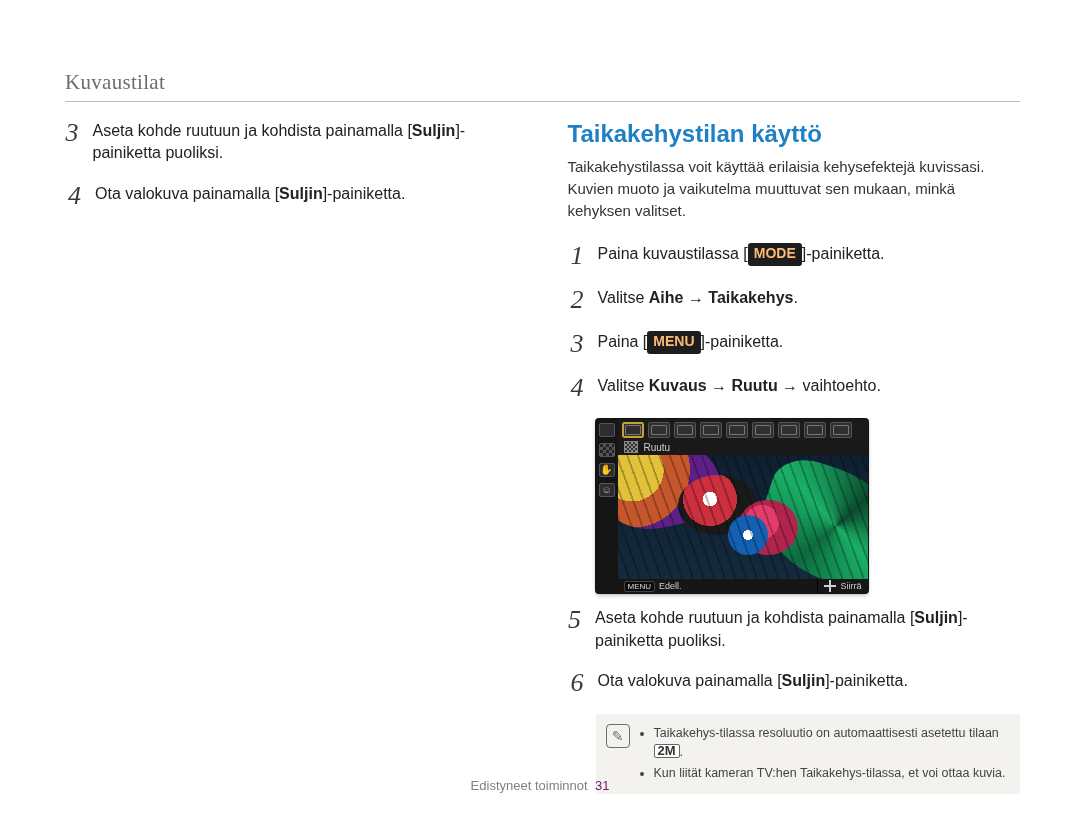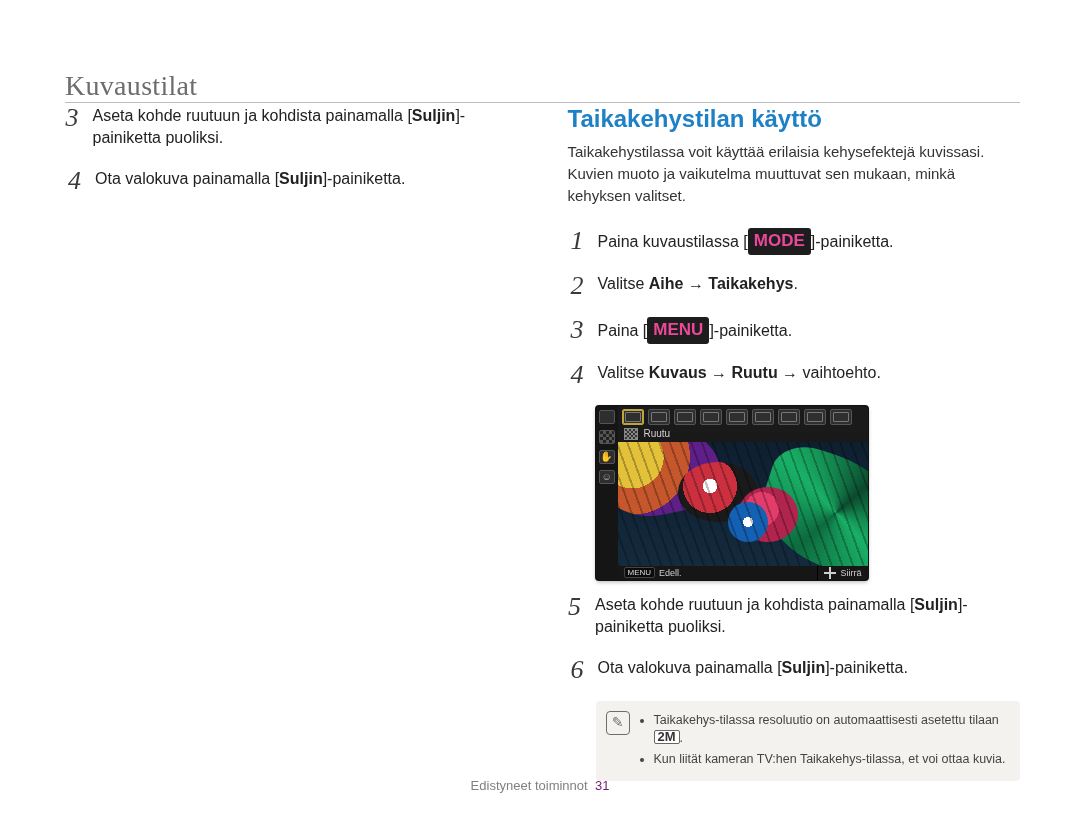--- a/index.html
+++ b/index.html
@@ -14,24 +14,25 @@
   .page {
     position: relative;
     width: 1080px;
     height: 815px;
     box-sizing: border-box;
     padding: 70px 60px 30px 65px;
   }
   .header {
     font-family: "Times New Roman", Georgia, serif;
     font-weight: 300;
-    font-size: 28px;
+    font-size: 21px;
     color: #6d6d6d;
     border-bottom: 1px solid #bdbdbd;
-    margin-bottom: 2px;
+    padding-bottom: 6px;
+    margin-bottom: 18px;
     letter-spacing: .3px;
   }
   .cols {
     display: flex;
     gap: 50px;
   }
   .col { flex: 1 1 0; }
   .col.left { max-width: 460px; }
   .col.right { max-width: 460px; }
 
@@ -66,23 +67,23 @@
   .intro {
     font-size: 15px;
     color: #333;
     line-height: 1.45;
     margin-bottom: 22px;
   }
 
   .btn-chip {
     display: inline-block;
     background: #1d1d1d;
-    color: #ec4899;
+    color: #fdba74;
     font-weight: bold;
-    font-size: 17px;
+    font-size: 14px;
     padding: 1px 6px 2px 6px;
     border-radius: 3px;
     vertical-align: 1px;
   }
 
   
   .lcd {
     width: 272px;
     height: 174px;
     background: #0a0a0a;

